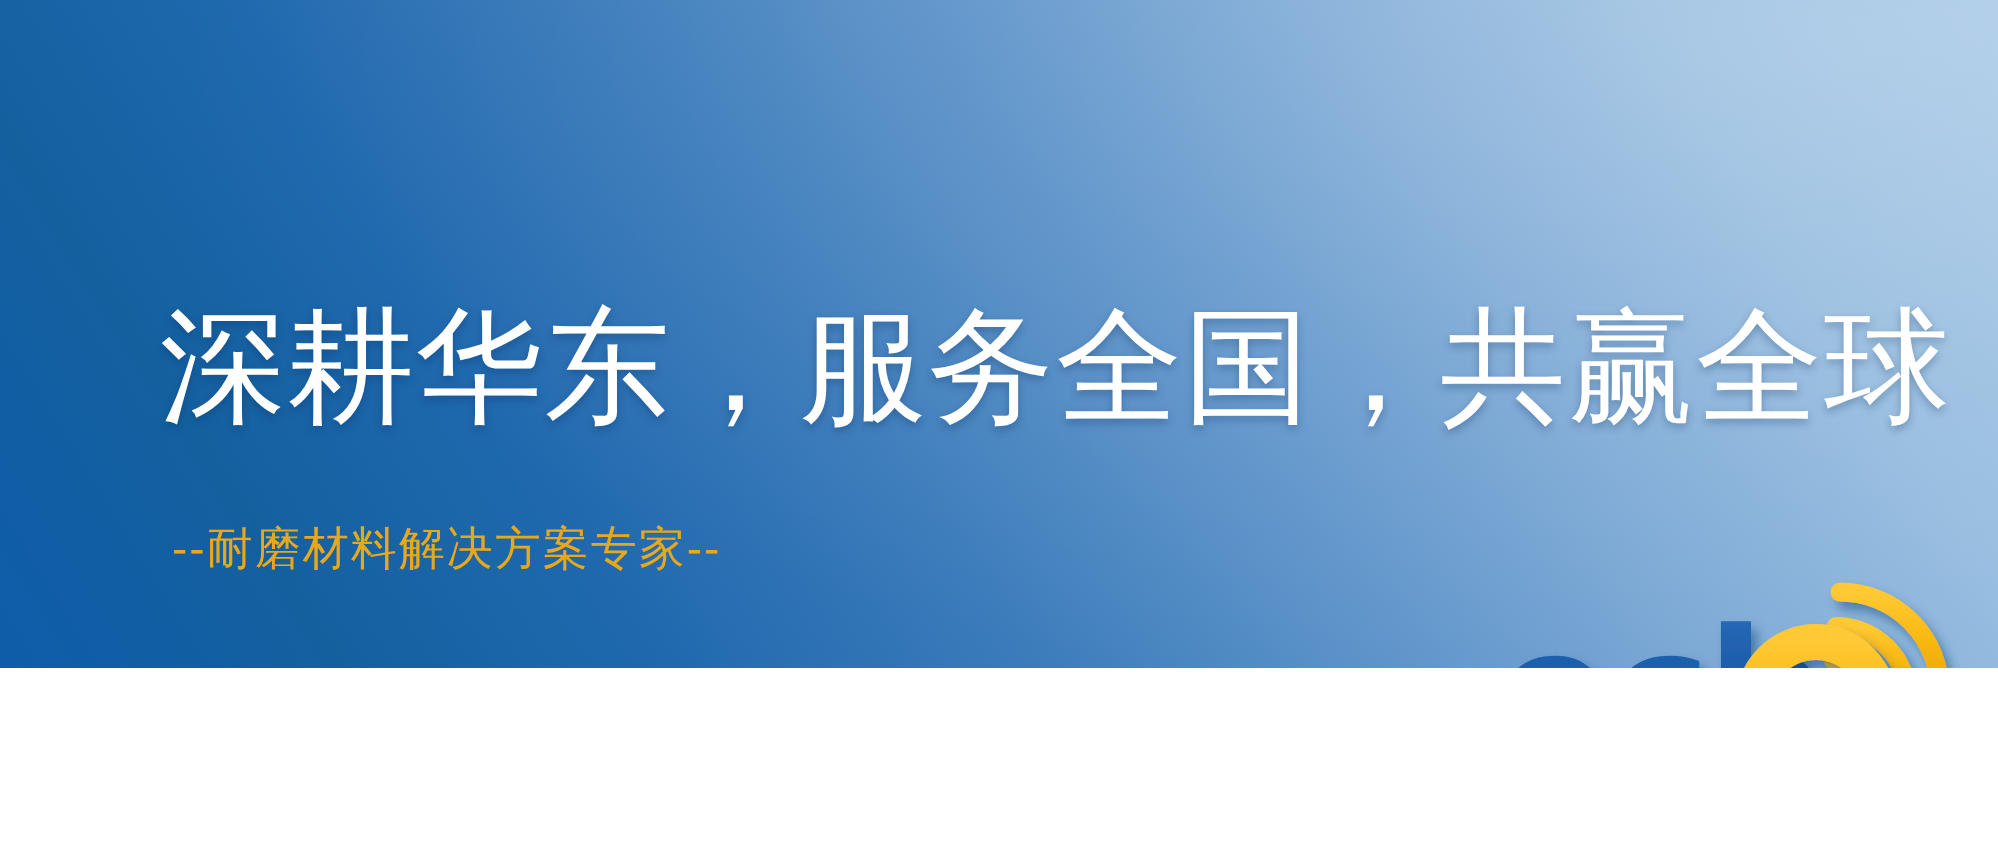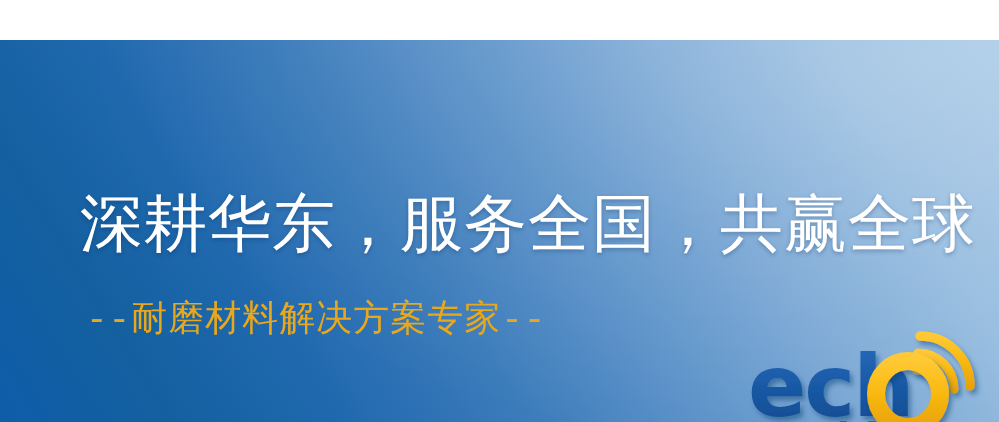--- a/index.html
+++ b/index.html
@@ -5,35 +5,34 @@
 <style>
   html, body {
     margin: 0;
     padding: 0;
     background: #ffffff;
   }
 
   #banner {
     position: relative;
     width: 999px;
-    height: 382px;
+    height: 334px;
     overflow: hidden;
     font-family: "Liberation Sans", sans-serif;
     
     background:
       linear-gradient(58deg,
         #0f5caa 0%,
         #14609f 14%,
         #1f68ae 27%,
         #3c7cbb 43%,
         #5e94ca 58%,
         #7eaad6 72%,
         #95bcdf 85%,
         #a4c6e5 100%);
-    margin-top: 40px;
   }
 
   
   #banner::after {
     content: "";
     position: absolute;
     inset: 0;
     pointer-events: none;
     background: radial-gradient(120% 150% at 92% 6%,
                 rgba(255,255,255,0.20) 0%,
@@ -52,22 +51,22 @@
     color: #ffffff;
     white-space: nowrap;
     text-shadow: 0 2px 4px rgba(0,40,90,0.30);
     z-index: 3;
   }
 
   .subtitle {
     position: absolute;
     left: 86px;
     top: 263px;
-    font-family: Liberation Mono, monospace;
-    font-size: 36px;
+    font-family: Liberation Sans, sans-serif;
+    font-size: 23px;
     line-height: 1;
     letter-spacing: 1px;
     color: #e9a81b;
     white-space: nowrap;
     z-index: 3;
   }
 
   
   #logo {
     position: absolute;

